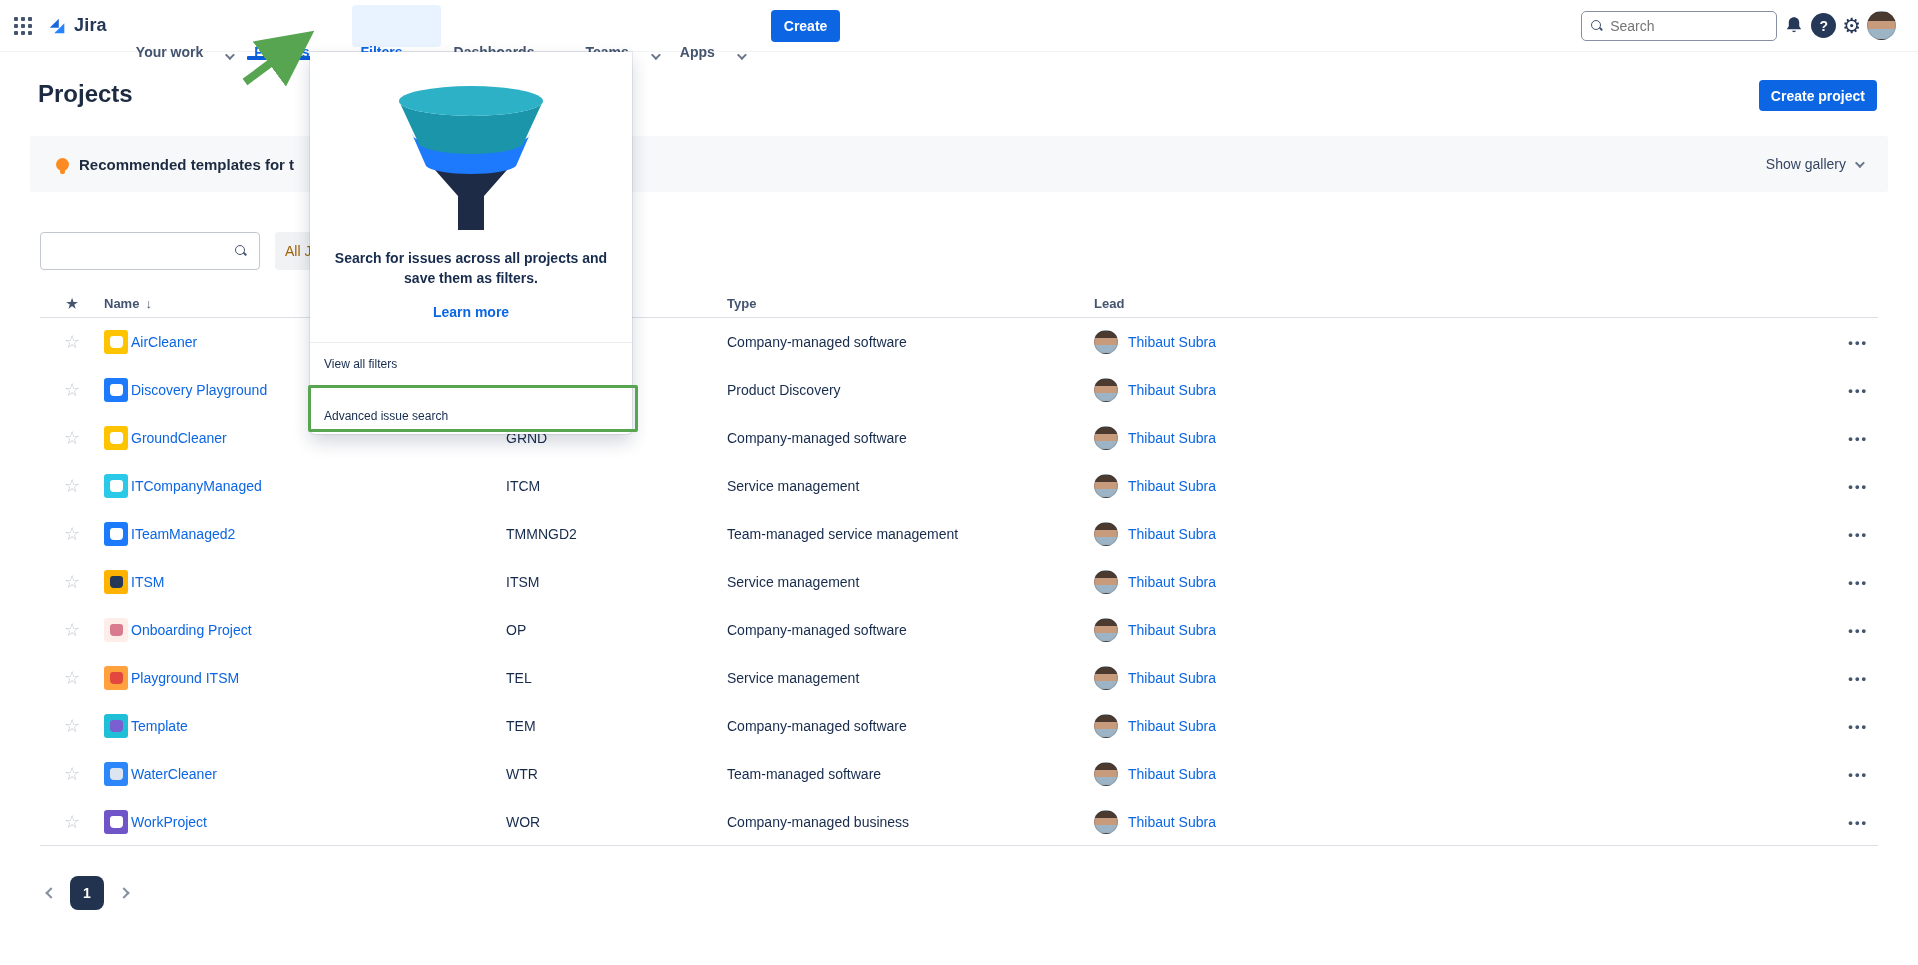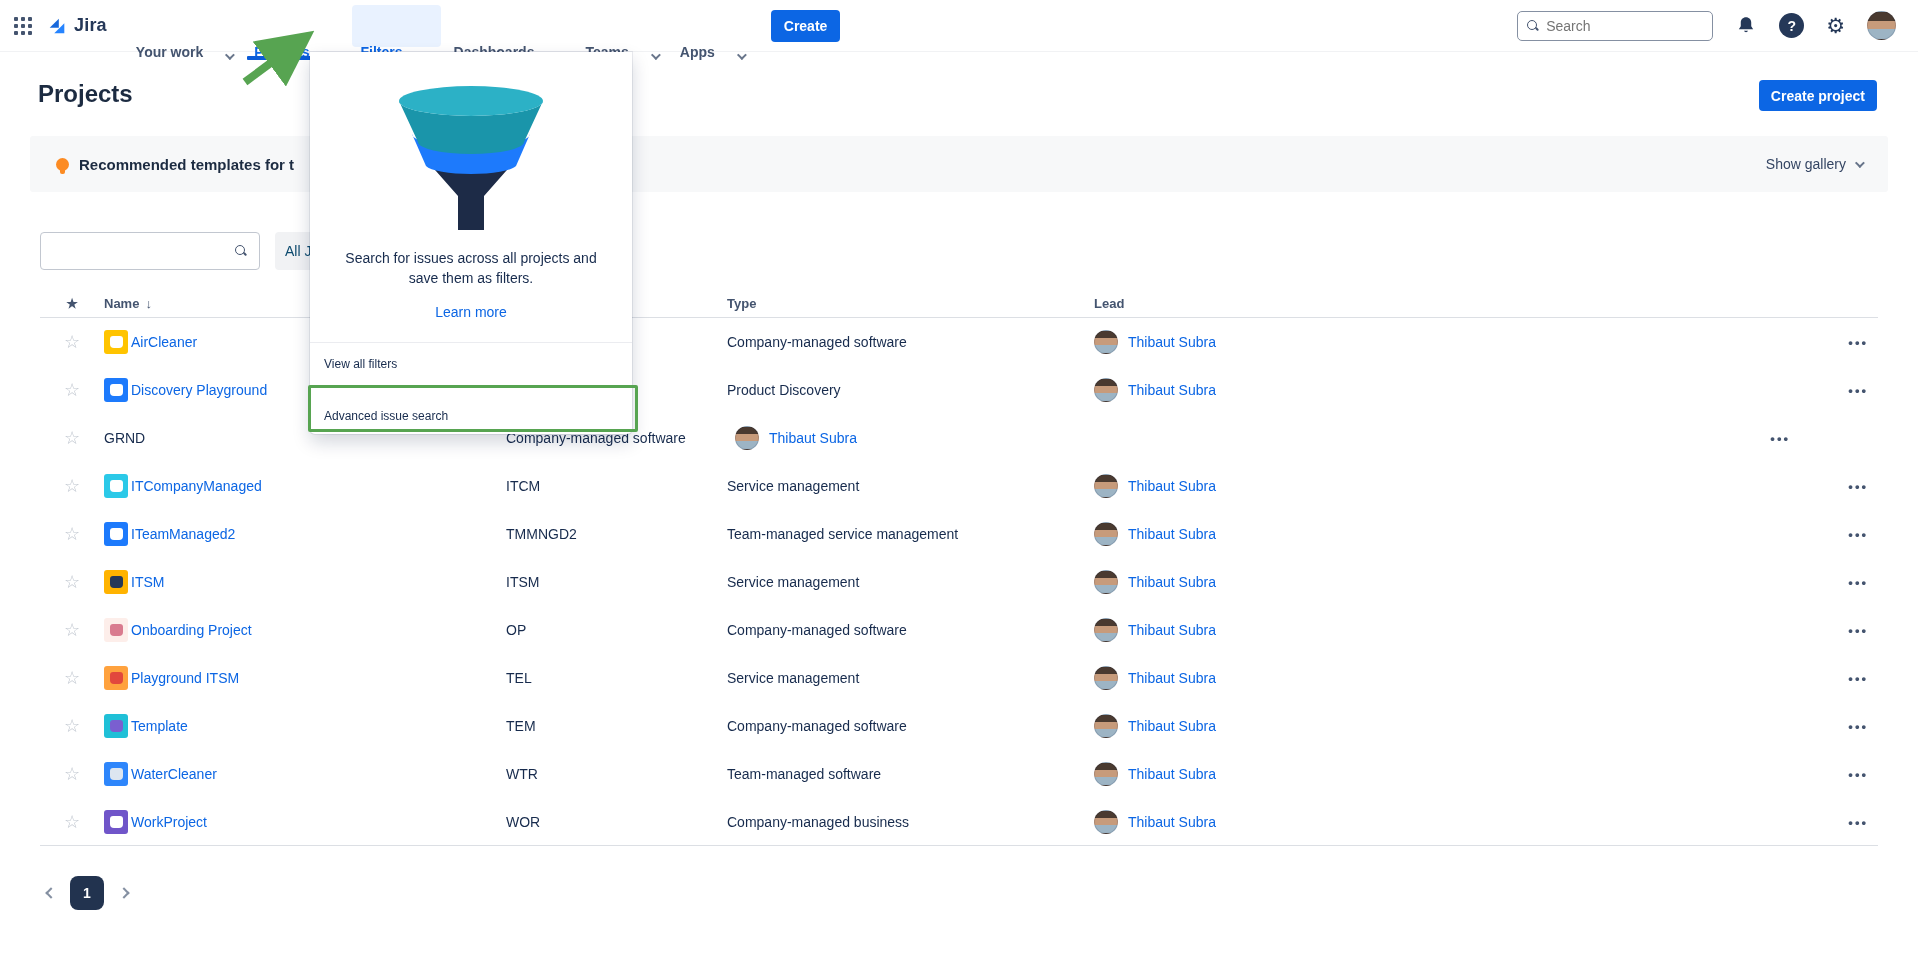--- a/index.html
+++ b/index.html
@@ -27,21 +27,21 @@
   .navitem.active { color:#0C66E4; }
   .navitem.active .underline { position:absolute; left:4px; right:4px; bottom:0; height:4px; background:#0B5CD7; border-radius:1px; }
   .navitem.open { color:#0C66E4; }
   .navitem.open .pill { position:absolute; inset:13px 2px 13px 2px; background:#E9F2FF; border-radius:4px; z-index:-1; }
   .chev { width:7px; height:7px; border-right:2px solid currentColor; border-bottom:2px solid currentColor; transform:rotate(45deg) translateY(-2px); opacity:.8; }
   .create-btn {
     margin-left:16px; height:32px; padding:0 13px; background:#0C66E4; color:#fff;
     border:none; border-radius:4px; font-size:14px; font-weight:600; cursor:pointer;
     font-family:"Liberation Sans", sans-serif;
   }
-  .nav-right { margin-left:auto; display:flex; align-items:center; gap:22px; }
+  .nav-right { margin-left:auto; display:flex; align-items:center; gap:6px; }
   .nav-search {
     width:196px; height:30px; border:1px solid #8590A2; border-radius:5px;
     display:flex; align-items:center; padding:0 9px; gap:7px; background:#fff;
   }
   .nav-search input { border:none; outline:none; width:100%; font-size:14px; color:#44546F;
     font-family:"Liberation Sans", sans-serif; background:transparent; }
   .mag { position:relative; width:12px; height:12px; flex:none; }
   .mag::before { content:""; position:absolute; top:0; left:0; width:8px; height:8px; border:1.6px solid #44546F; border-radius:50%; }
   .mag::after { content:""; position:absolute; left:8px; top:8px; width:4px; height:1.8px; background:#44546F; transform:rotate(45deg); border-radius:1px; }
   .bell-icon, .gear-icon { cursor:pointer; display:flex; align-items:center; }
@@ -73,21 +73,21 @@
   .show-gallery { margin-left:auto; display:flex; align-items:center; gap:9px; font-size:14px; font-weight:500; color:#344563; cursor:pointer; }
   .show-gallery .chev { border-color:#44546F; }
 
   
   .toolbar { position:absolute; top:232px; left:40px; display:flex; gap:15px; }
   .tbl-search { width:220px; height:38px; border:1px solid #C2C7D0; border-radius:4px; background:#fff;
     display:flex; align-items:center; padding:0 12px; }
   .tbl-search input { border:none; outline:none; width:100%; font-size:14px; color:#172B4D;
     font-family:"Liberation Sans", sans-serif; background:transparent; }
   .scope-btn { height:38px; padding:0 10px; background:#F1F2F4; border:none; border-radius:4px;
-    font-size:14px; font-weight:500; color:#0c4a6e; cursor:pointer; white-space:nowrap;
+    font-size:14px; font-weight:500; color:#a16207; cursor:pointer; white-space:nowrap;
     font-family:"Liberation Sans", sans-serif; }
 
   
   .ptable { position:absolute; top:290px; left:40px; width:1838px; }
   .thead, .trow { display:grid; grid-template-columns:64px 402px 221px 359px 714px 78px; align-items:center; }
   .thead { height:28px; border-bottom:1px solid #DCDFE4; font-size:13px; font-weight:700; color:#44546F; }
   .thead .h-star { text-align:center; font-size:13px; color:#44546F; }
   .h-name { display:flex; align-items:center; gap:6px; cursor:pointer; }
   .sort-arrow { font-size:13px; color:#44546F; }
   .trow { height:48px; font-size:14px; }
@@ -112,21 +112,21 @@
   .pg-chev.next span { transform:rotate(-45deg); margin-right:3px; }
   .pg-current { width:34px; height:34px; background:#22334F; color:#fff; border-radius:8px;
     display:flex; align-items:center; justify-content:center; font-size:14px; font-weight:700; cursor:pointer; }
 
   
   .filters-panel {
     position:absolute; left:310px; top:52px; width:322px; height:382px; background:#fff;
     border-radius:0 0 5px 5px; z-index:40;
     box-shadow:0 0 0 1px rgba(9,30,66,.08), 0 8px 18px rgba(9,30,66,.18);
   }
-  .panel-top { height:290px; text-align:center; padding-top:32px; }
+  .panel-top { height:290px; text-align:center; padding-top:32px;font-weight:bold; }
   .panel-desc { margin-top:10px; font-size:14px; line-height:20px; color:#172B4D; }
   .learn-more { display:inline-block; margin-top:16px; font-size:14px; color:#0C66E4; }
   .panel-items { border-top:1px solid #EBECF0; }
   .panel-item { display:flex; align-items:center; padding-left:14px; font-size:12px; color:#172B4D; cursor:pointer; }
   .panel-item.i1 { height:42px; }
   .panel-item.i2 { height:62px;text-align:right; }
   .green-box { position:absolute; left:-2px; top:333px; width:330px; height:47px;
     border:3px solid #57A451; border-radius:2px; z-index:60; pointer-events:none; }
 
   
@@ -262,20 +262,26 @@
     <div class="c-type">Product Discovery</div>
     <div class="c-lead">
       <span class="avatar sm"></span>
       <a class="plink">Thibaut Subra</a>
     </div>
     <div class="c-act"><span class="meatball">•••</span></div>
   </div>
 
   <div class="trow">
     <div class="c-star"><span class="star">☆</span></div>
+    <div class="c-name">
+      <span class="picon" style="background: rgb(255, 196, 0);">
+            <span class="motif" style="background: rgb(255, 255, 255);"></span>
+          </span>
+      <a class="plink">GroundCleaner</a>
+    </div>
     <div class="c-key">GRND</div>
     <div class="c-type">Company-managed software</div>
     <div class="c-lead">
       <span class="avatar sm"></span>
       <a class="plink">Thibaut Subra</a>
     </div>
     <div class="c-act"><span class="meatball">•••</span></div>
   </div>
 
   <div class="trow">

